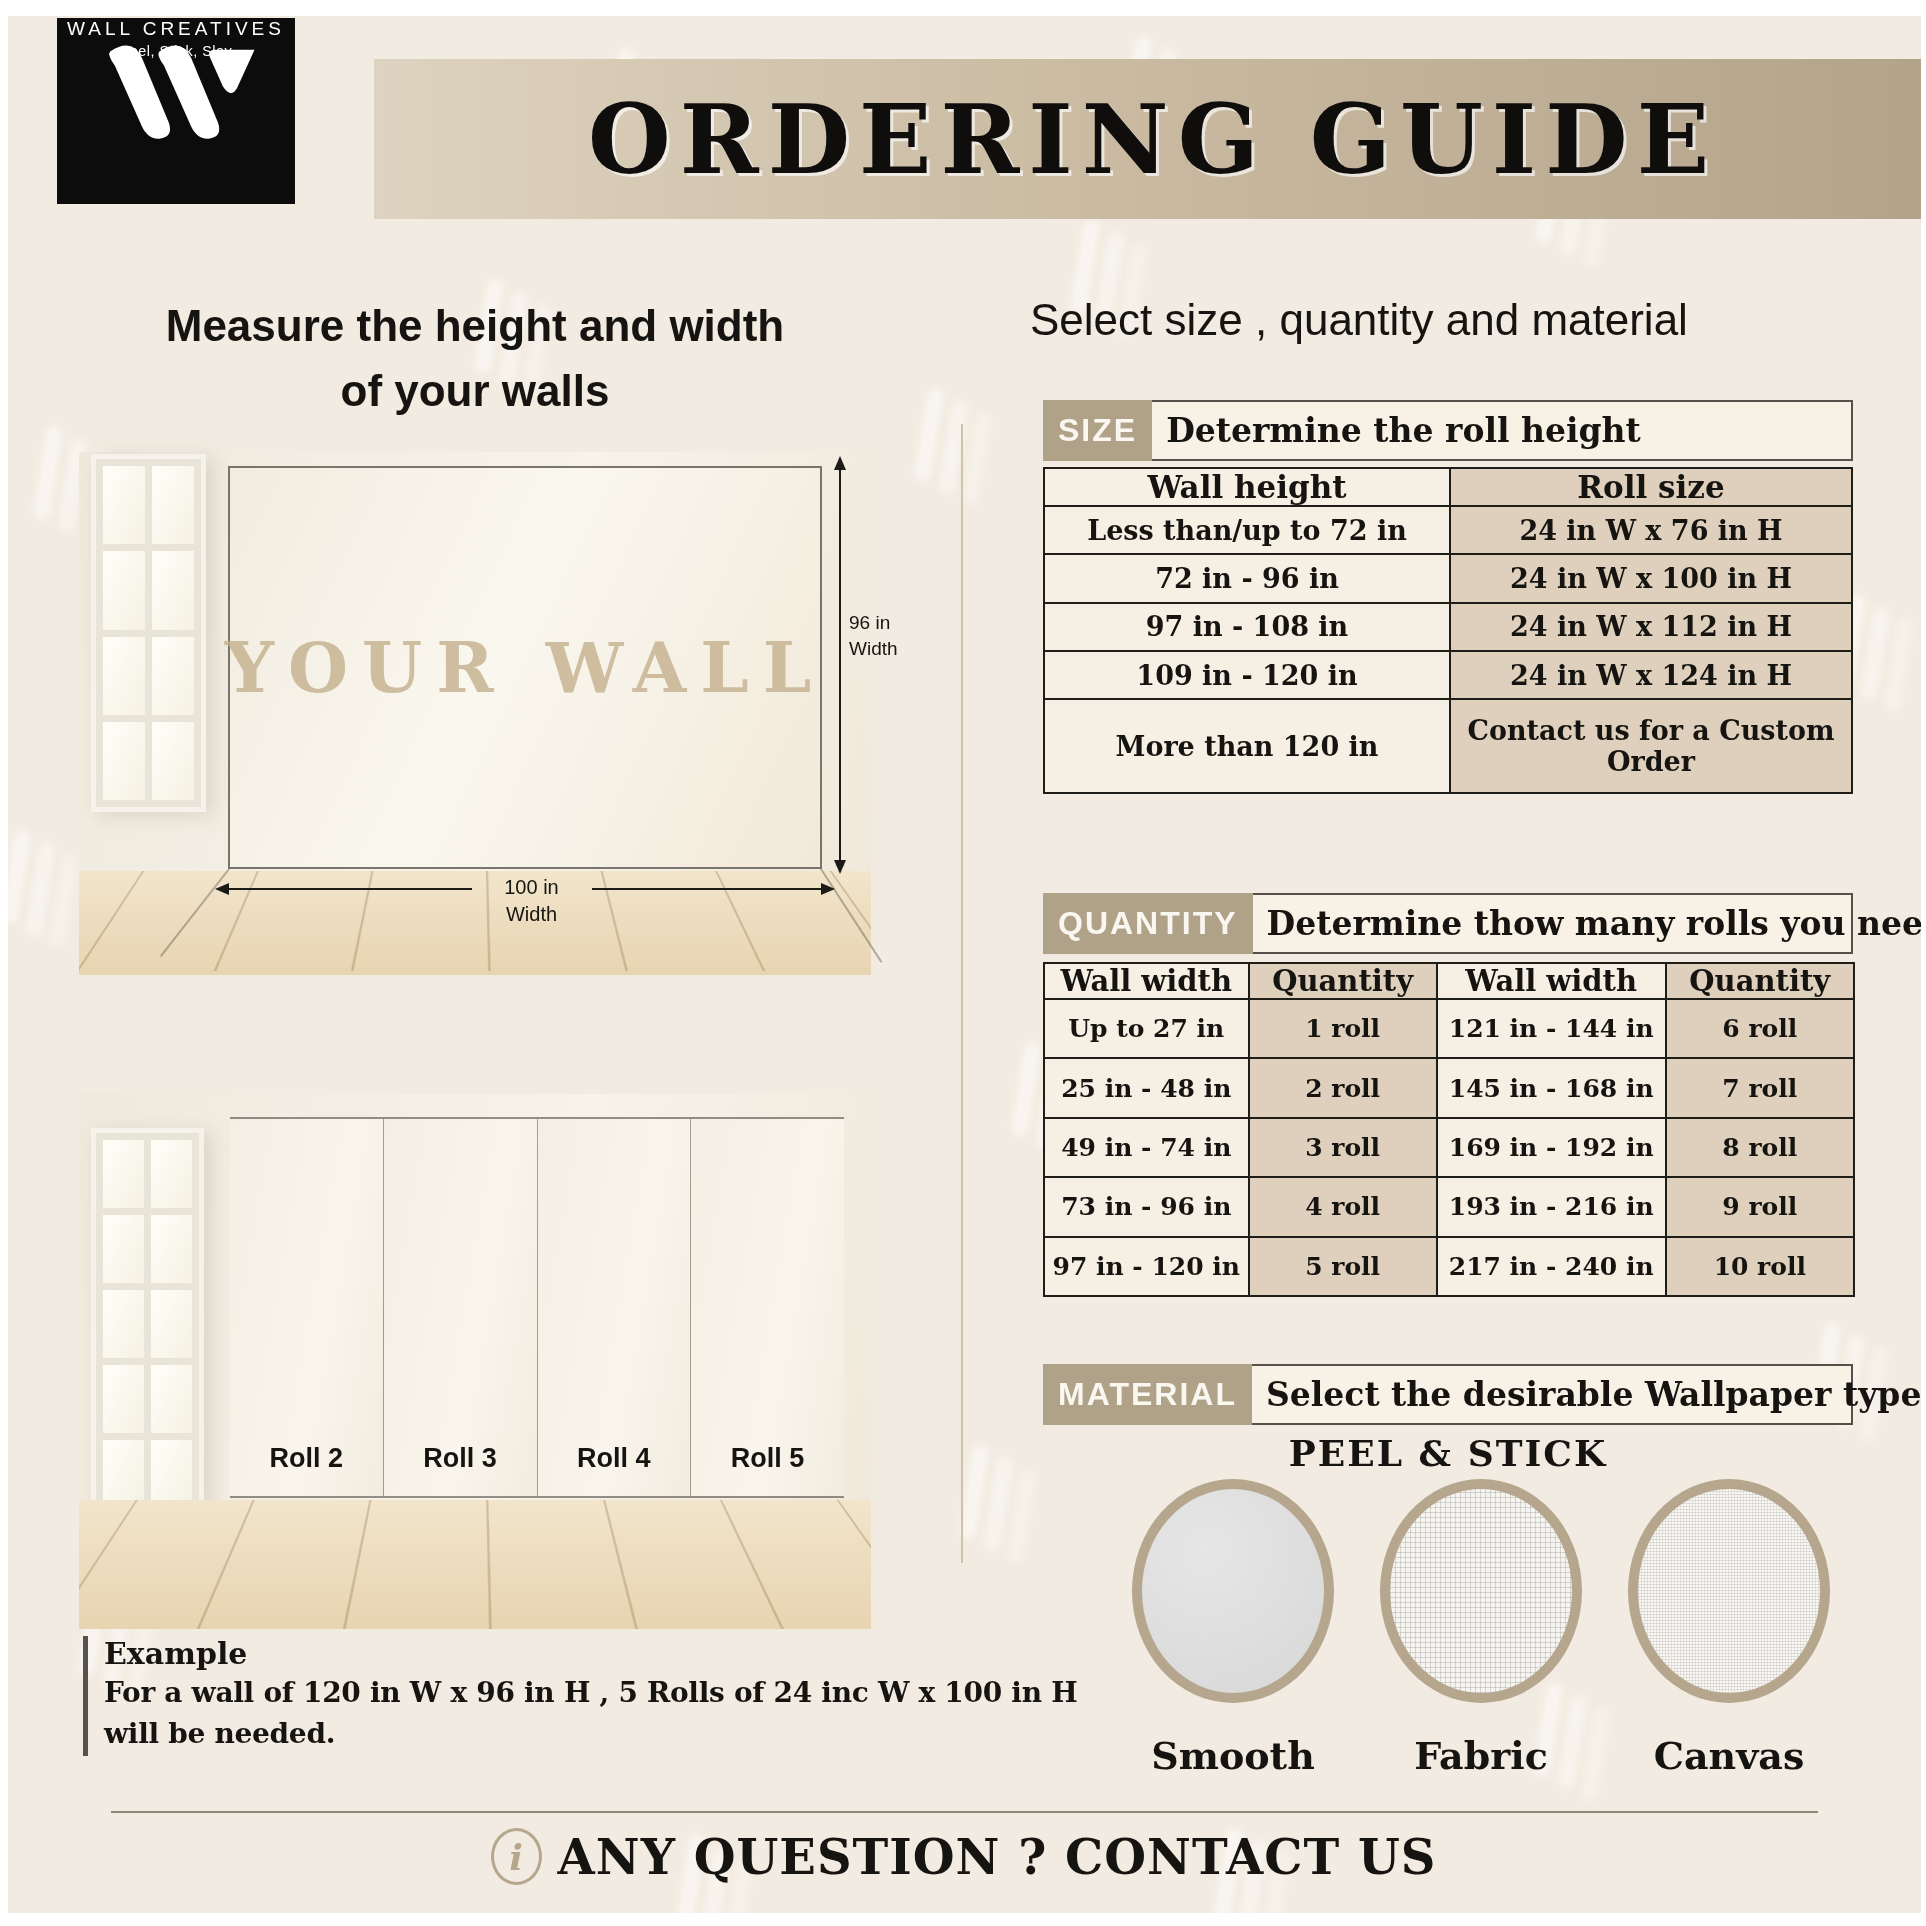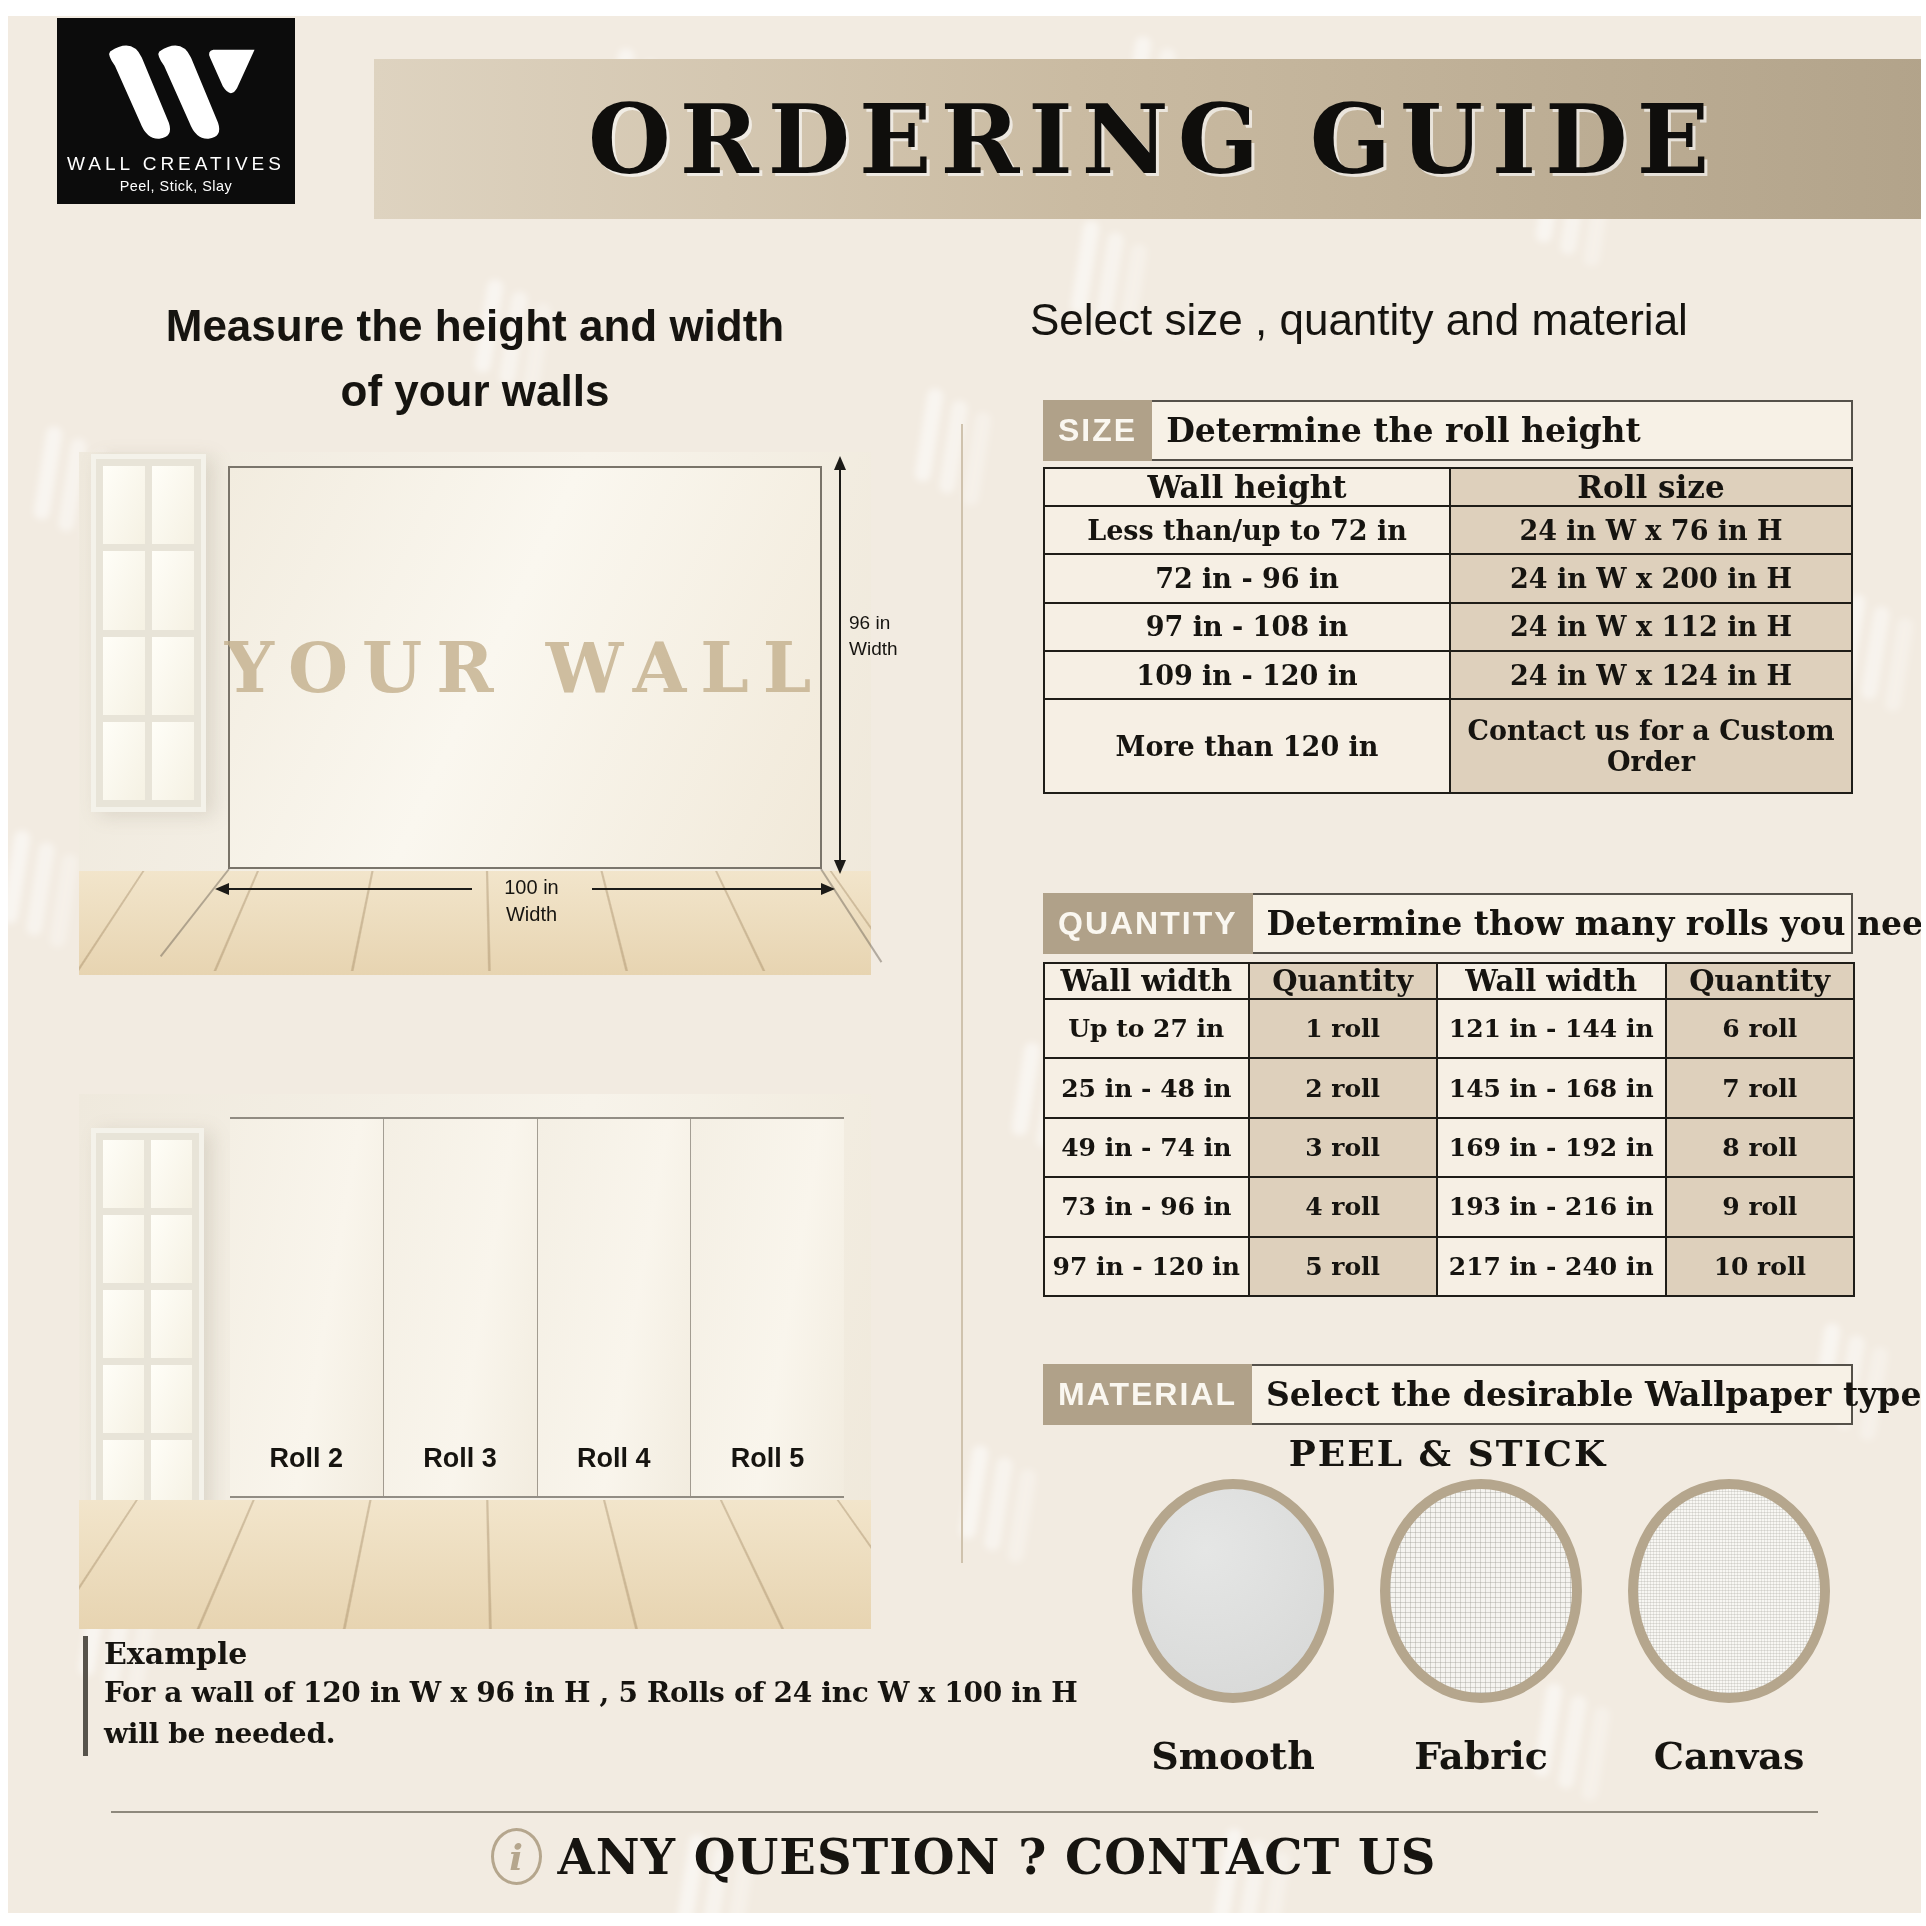--- a/index.html
+++ b/index.html
@@ -9,21 +9,21 @@
   .abs{position:absolute;}
 
   
   .wm{position:absolute;width:16px;height:94px;background:rgba(255,255,255,.5);
       border-radius:8px;transform:rotate(9deg);
       box-shadow:26px 8px 0 rgba(255,255,255,.42),51px 16px 0 rgba(255,255,255,.28);
       filter:blur(3px);}
 
   
   #logo{left:57px;top:18px;width:238px;height:186px;background:#0c0c0c;
-        display:flex;flex-direction:column;align-items:center;justify-content:flex-end;
+        display:flex;flex-direction:column;align-items:center;
         padding-bottom:10px;box-sizing:border-box;}
   #logo svg{position:absolute;top:16px;left:50%;transform:translateX(-50%);}
   .brand-name{color:#fff;font-size:19px;letter-spacing:4px;font-weight:400;}
   .brand-tag{color:#fff;font-size:14.4px;margin-top:3px;letter-spacing:0.5px;}
 
   #band{left:374px;top:51px;width:1558px;height:160px;
         background:linear-gradient(90deg,#ded3c0,#cabba2 45%,#b2a38a);margin-top:8px;}
   #band h1{margin:0;height:100%;display:flex;align-items:center;justify-content:center;
         font-family:"DejaVu Serif",serif;font-weight:700;font-size:95px;letter-spacing:9px;
         color:#0f0e0c;text-shadow:3px 3px 0 rgba(255,255,255,.65);}
@@ -277,21 +277,21 @@
         <th class="c-tan">Roll size</th>
       </tr>
     </thead>
     <tbody>
       <tr>
         <td class="c-light">Less than/up to 72 in</td>
         <td class="c-tan">24 in W x 76 in H</td>
       </tr>
       <tr>
         <td class="c-light">72 in - 96 in</td>
-        <td class="c-tan">24 in W x 200 in H</td>
+        <td class="c-tan">24 in W x 100 in H</td>
       </tr>
       <tr>
         <td class="c-light">97 in - 108 in</td>
         <td class="c-tan">24 in W x 112  in H</td>
       </tr>
       <tr>
         <td class="c-light">109 in - 120 in</td>
         <td class="c-tan">24 in W x 124 in H</td>
       </tr>
       <tr>

